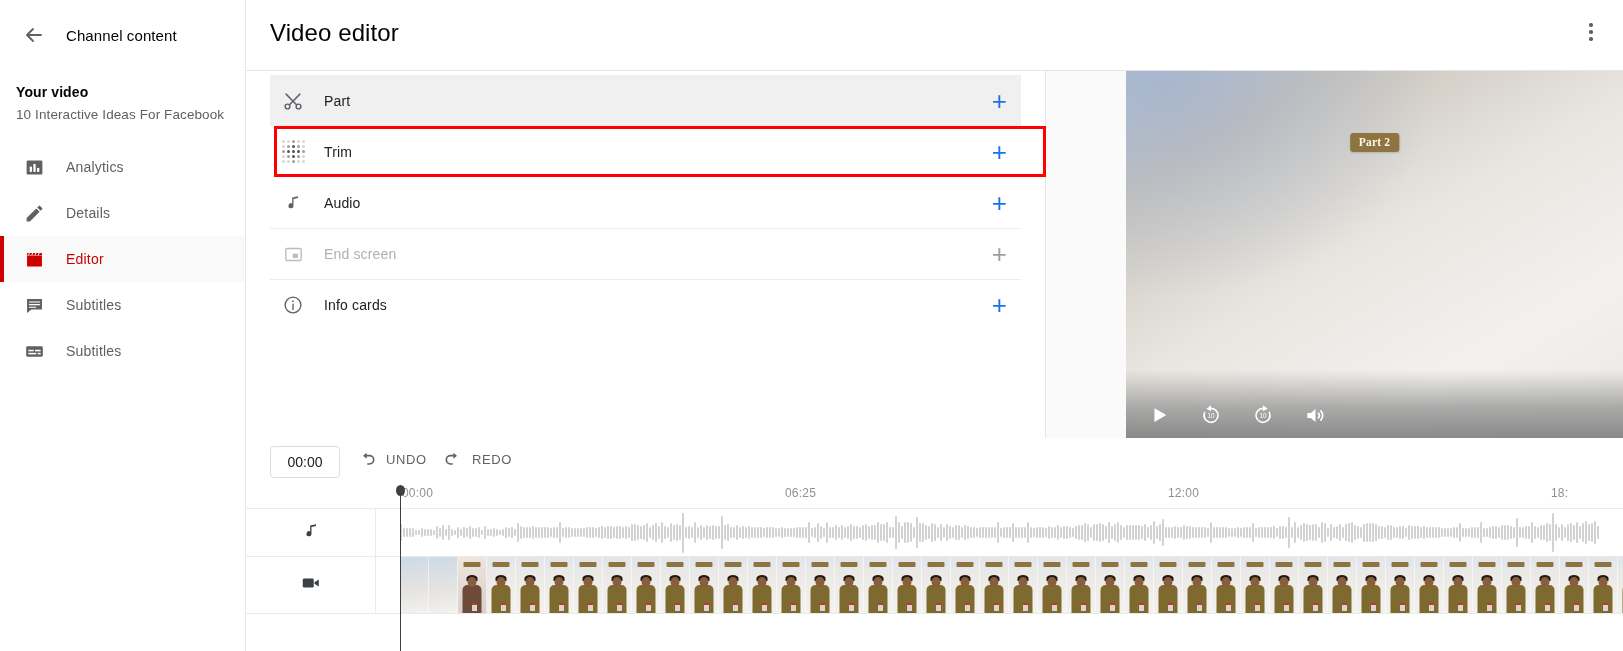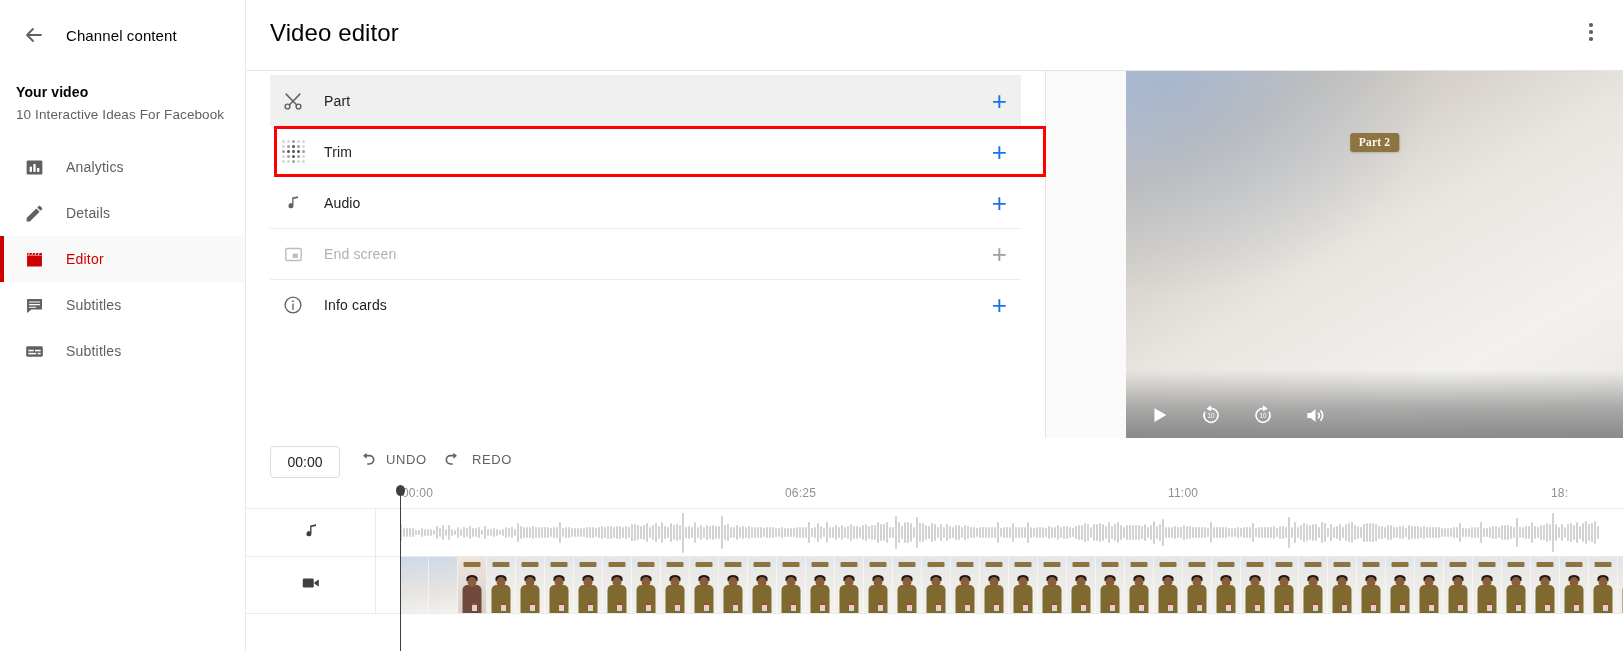--- a/index.html
+++ b/index.html
@@ -443,21 +443,21 @@
             <path d="M12.4 4.4L16.6 8l-4.2 3.6z" fill="currentColor" stroke="none"></path>
           </svg>
         </span>
         <span>REDO</span>
       </div>
     </div>
 
     <div class="ruler">
       <div class="tick" style="left:156px">00:00</div>
       <div class="tick" style="left:539px">06:25</div>
-      <div class="tick" style="left:922px">11:00</div>
+      <div class="tick" style="left:922px">12:00</div>
       <div class="tick" style="left:1305px">18:</div>
     </div>
 
     <div class="track track-audio">
       <div class="track-head">
         <span>
           <svg viewBox="0 0 24 24" width="20" height="20" fill="currentColor">
             <path d="M11 5.5l7-1.7v2.1l-5.4 1.3v8.1a3 3 0 1 1-1.6-2.65V5.5z"></path>
           </svg>
         </span>

